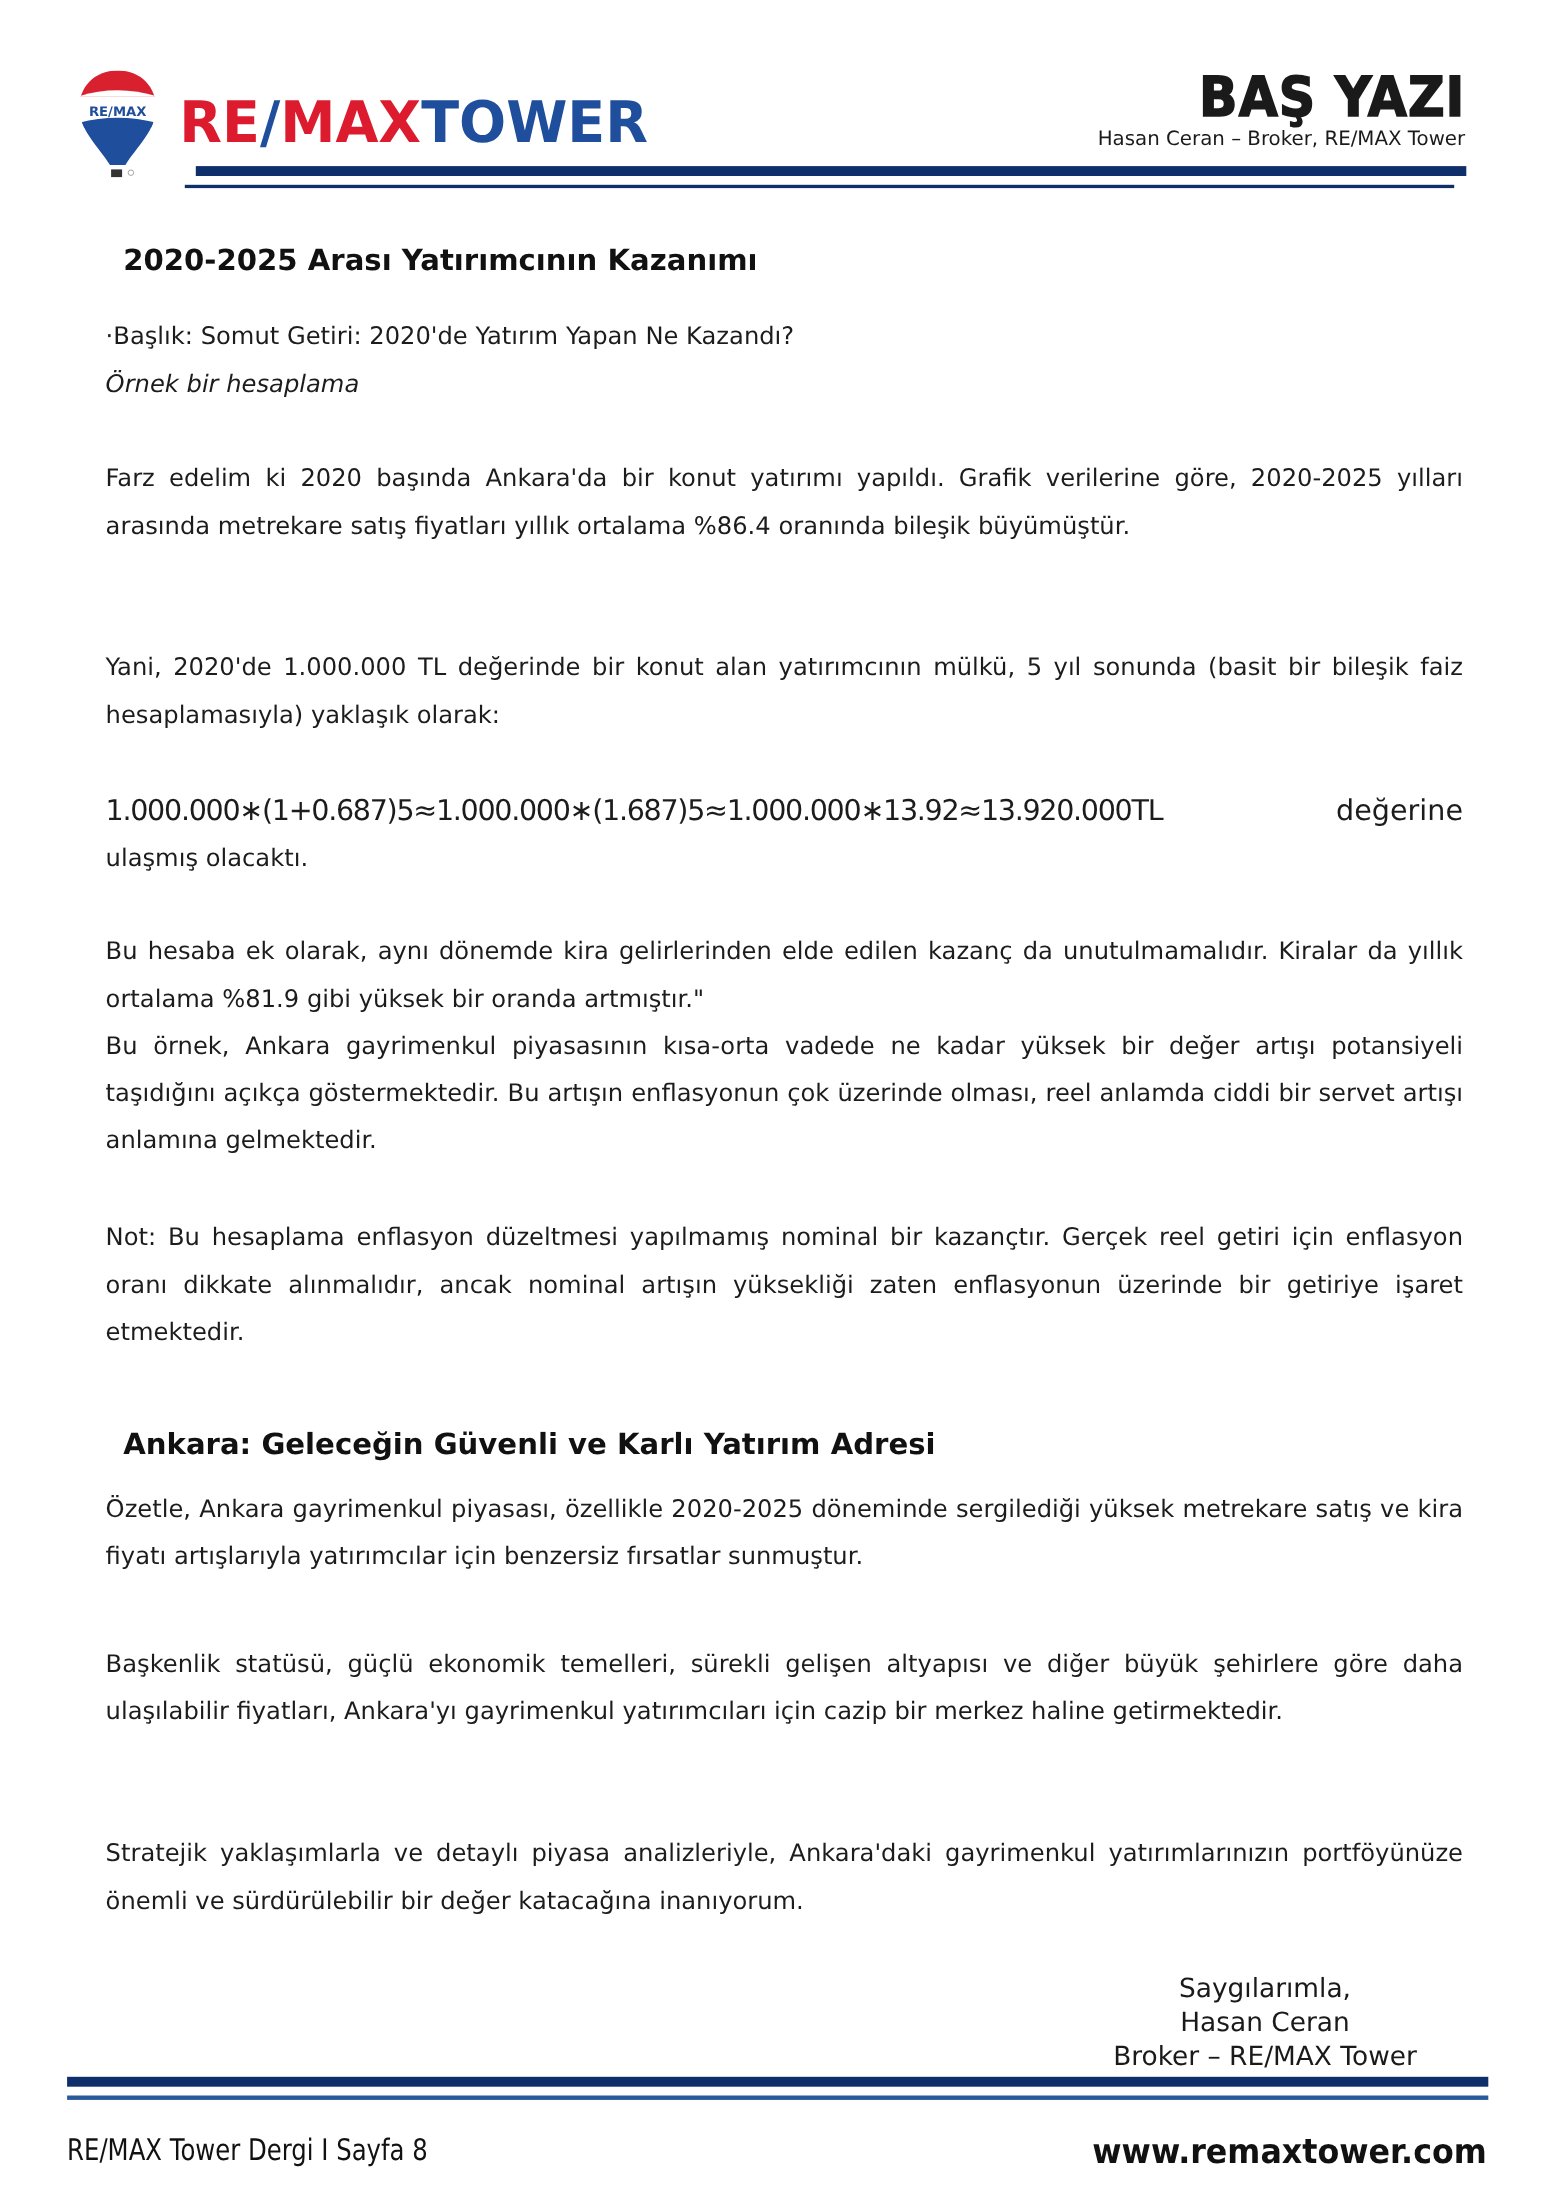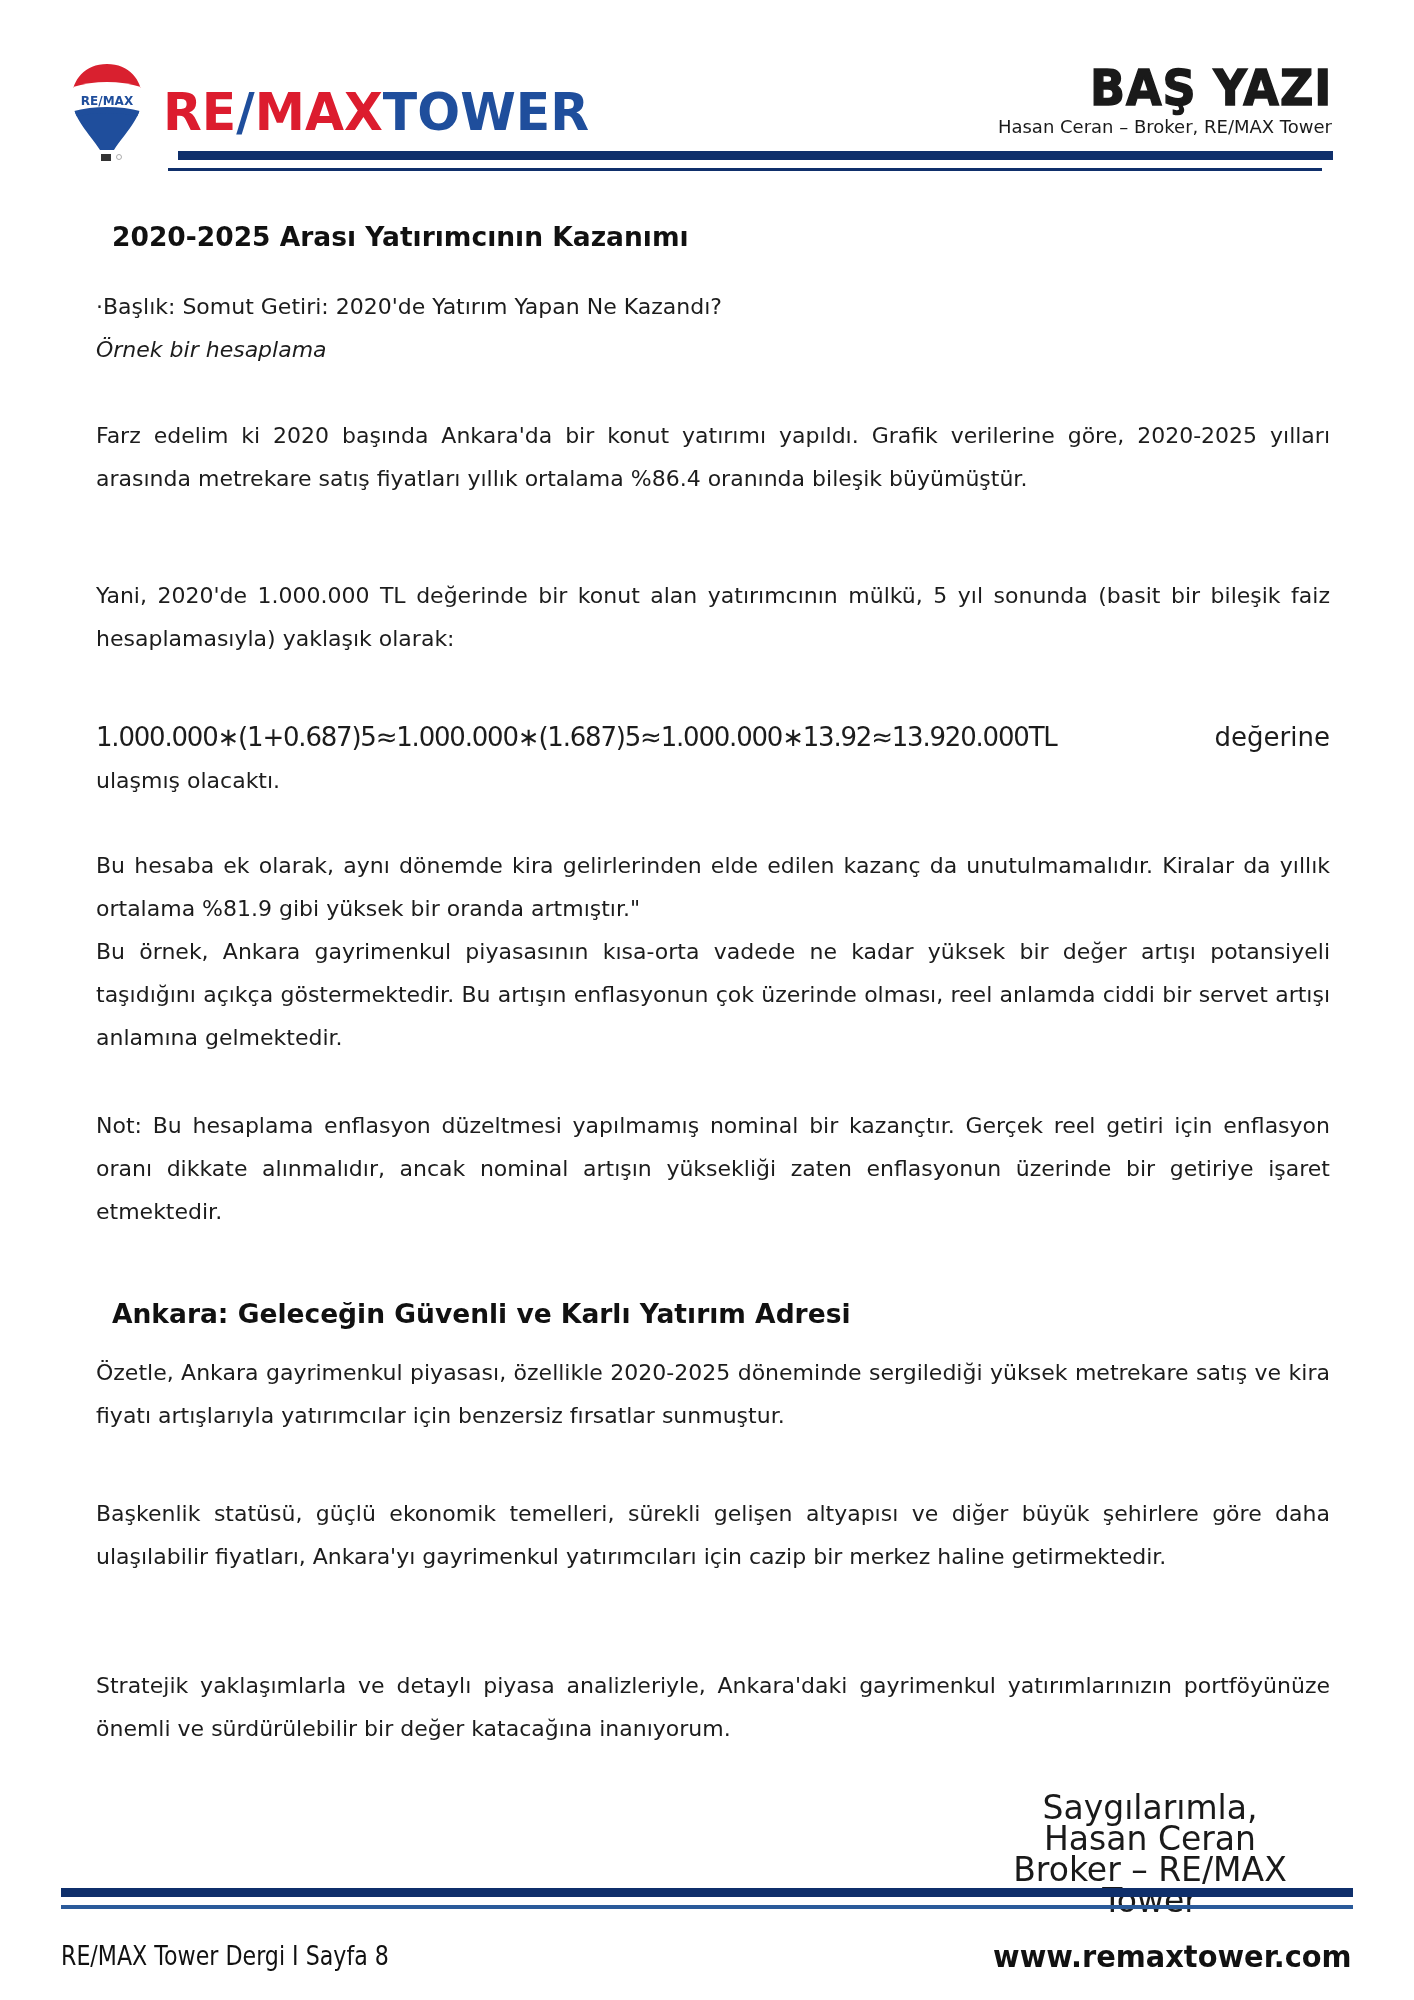--- a/index.html
+++ b/index.html
@@ -11,21 +11,21 @@
   .brand .red { color:#dc1c2e; }
   .brand .slash { color:#1f4e9c; }
   .brand .blue { color:#1f4e9c; }
   .section-label { right:82px; top:60px; font-family:"DejaVu Sans", sans-serif; font-weight:900; font-size:50px; line-height:56px; color:#1a1a1a; letter-spacing:1px; transform:scaleX(0.92); transform-origin:right top; white-space:nowrap; -webkit-text-stroke:1.5px #1a1a1a; }
   .byline { right:82px; top:116px; font-size:18px; line-height:22px; color:#1a1a1a; white-space:nowrap;margin-left:20px; }
   .hline { background:#0f2f6b; }
   .p { font-size:22px; line-height:43px; margin:0; text-align:justify; color:#1c1c1c; }
   .h { font-size:26.5px; line-height:43px; margin:16px; font-weight:bold; color:#111; }
   .formula { display:flex; justify-content:space-between; white-space:nowrap; font-size:26px; letter-spacing:-1.2px; }
   .formula span.end { letter-spacing:0; }
-  .sig { left:1000px; width:300px; text-align:center; font-size:33px; line-height:31px; color:#1a1a1a; }
+  .sig { left:1000px; width:300px; text-align:center; font-size:24px; line-height:31px; color:#1a1a1a; }
   .footer-left { left:61px; top:1940px; font-family:"DejaVu Sans", sans-serif; font-size:27px; color:#111; white-space:nowrap; transform:scaleX(0.82); transform-origin:left top; }
   .footer-right { right:62px; top:1938px; font-family:"DejaVu Sans", sans-serif; font-weight:bold; font-size:31px; color:#111; white-space:nowrap; transform:scaleX(0.93); transform-origin:right top; }
 </style>
 </head>
 <body>
 
 <div class="abs balloon">
   <svg width="74" height="110" viewBox="0 0 74 110">
     <defs>
       <clipPath id="bclip">
@@ -61,21 +61,21 @@
 
 <div class="abs" style="left:96px; top:285px; width:1234px;">
   <p class="p" style="text-align:left;">·Başlık: Somut Getiri: 2020'de Yatırım Yapan Ne Kazandı?</p>
   <p class="p" style="text-align:left;font-style:italic;">Örnek bir hesaplama</p>
 </div>
 
 <div class="abs" style="left:96px; top:414px; width:1234px;">
   <p class="p">Farz edelim ki 2020 başında Ankara'da bir konut yatırımı yapıldı. Grafik verilerine göre, 2020-2025 yılları arasında metrekare satış fiyatları yıllık ortalama %86.4 oranında bileşik büyümüştür.</p>
 </div>
 
-<div class="abs" style="left:96px; top:574px; width:1234px;">
+<div class="abs" style="left:96px; top:586px; width:1234px;">
   <p class="p">Yani, 2020'de 1.000.000 TL değerinde bir konut alan yatırımcının mülkü, 5 yıl sonunda (basit bir bileşik faiz hesaplamasıyla) yaklaşık olarak:</p>
 </div>
 
 <div class="abs" style="left:96px; top:716px; width:1234px;">
   <p class="p formula">
     <span>1.000.000∗(1+0.687)5≈1.000.000∗(1.687)5≈1.000.000∗13.92≈13.920.000TL</span>
     <span class="end">değerine</span>
   </p>
   <p class="p" style="text-align:left;">ulaşmış olacaktı.</p>
 </div>

